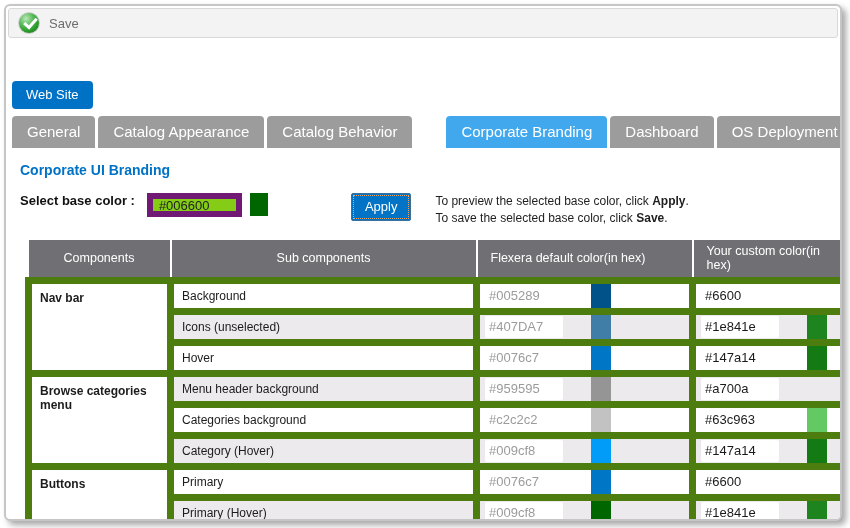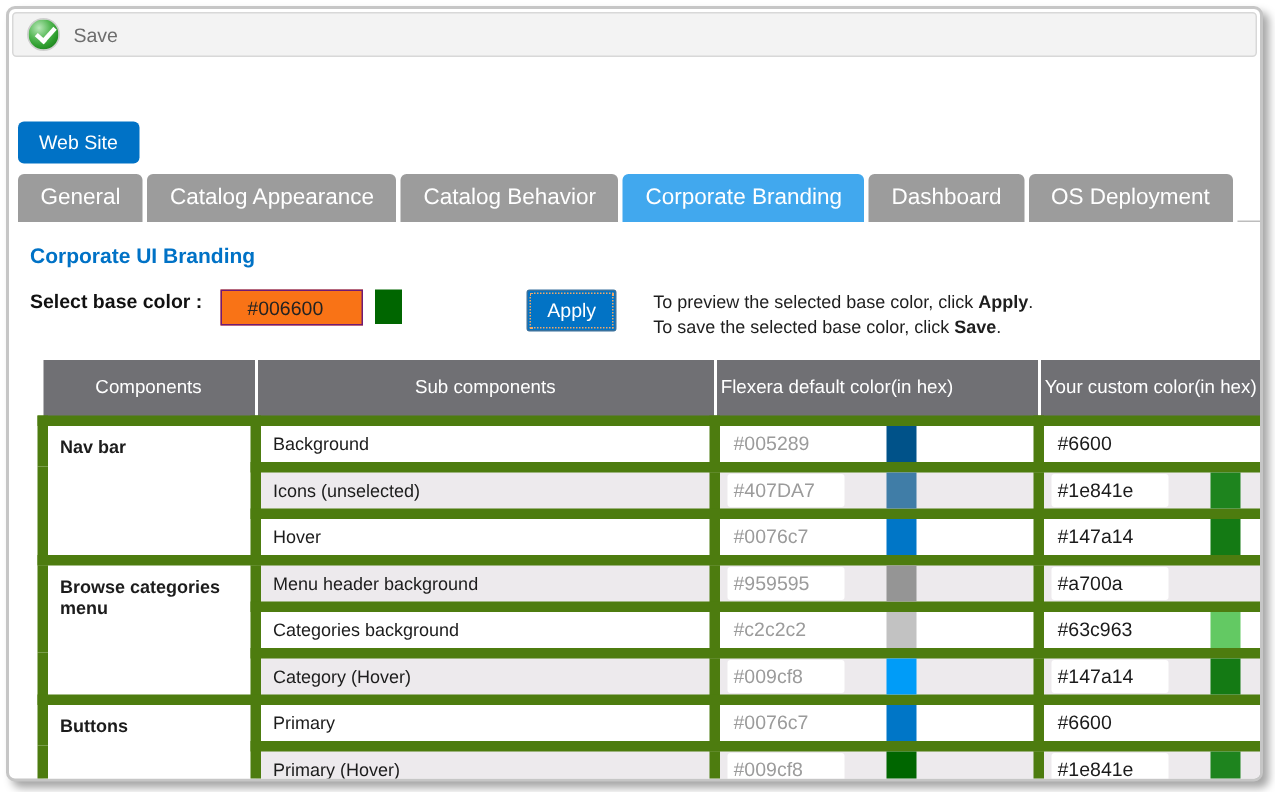--- a/index.html
+++ b/index.html
@@ -30,50 +30,50 @@
   .site-tab {
     display:inline-block; background:#0072c6; color:#fff; font-size:13px;
     padding:6px 14px 7px; border-radius:4px; cursor:default;margin-top:34px;
   }
   
   .tabs-row { display:flex; align-items:flex-end; margin-top:7px; padding-left:6px; }
   .tab {
     background:#9c9c9c; color:#fff; font-size:15px; padding:7px 15px 8px;
     border-radius:4px 4px 0 0; margin-right:3px; white-space:nowrap; cursor:default;
   }
-  .tab.active { background:#41a8ee; }
+  .tab.active { background:#41a8ee;margin-left:31px; }
   .tabs-filler { flex:1; height:28px; border-bottom:1px solid #bdbdbd; }
   
   .content { padding:14px 0 0 14px; }
   .page-title { color:#0072c6; font-size:14px; font-weight:bold; }
   .page-note { color:#0072c6; font-size:12px; margin-top:13px; }
   .base-row { display:flex; align-items:flex-start; margin-top:15px; }
   .base-label { font-size:13px; font-weight:bold; color:#111; }
   .base-input {
-    width:95px; height:24px; margin-left:12px; border:1px solid #701a75; background:#f97316;
-    font-size:13px; color:#222; padding:0 17px; font-family:"Liberation Sans", sans-serif;
+    width:95px; height:24px; margin-left:12px; border:6px solid #701a75; background:#84cc16;
+    font-size:13px; color:#222; padding:0 6px; font-family:"Liberation Sans", sans-serif;
   }
   .base-swatch { width:18px; height:23px; margin-left:8px; flex:0 0 auto; }
   .apply-btn {
     margin-left:83px; background:#0273c5; border:1px solid #39719d; color:#fff;
     font-size:13px; padding:5px 13px 6px; border-radius:2px;
     outline:1px dotted #f0a868; outline-offset:-3px; cursor:pointer;
     font-family:"Liberation Sans", sans-serif;
   }
   .hints { margin-left:24px; font-size:12px; color:#1e1e1e; line-height:17px; }
   
   table { border-collapse:collapse; table-layout:fixed; width:817px; margin:13px 0 0 5px; }
   col.c1{width:142px;} col.c2{width:306px;} col.c3{width:216px;} col.c4{width:153px;}
   th {
     background:#707074; color:#fff; font-weight:normal; font-size:12.5px; height:40px;
     border-right:2px solid #fff; vertical-align:middle;
   }
   th:last-child { border-right:none; }
   th.center { text-align:center; }
-  th.left { text-align:left; padding-left:3px; }
+  th.left { text-align:left; padding-left:13px; }
   td { border:7px solid #4d7c0f; height:31px; font-size:12px; color:#1c1c1c; }
   tbody tr:nth-child(even) td:not(.comp-cell) { background:#edeaed; }
   .comp-cell { font-weight:bold; vertical-align:top; padding:7px 6px 0 8px; background:#fff; font-size:12px; }
   .sub-cell { padding-left:8px; }
   .colorflex { display:flex; align-items:center; gap:28px; padding-left:5px; }
   .hex-input {
     width:78px; height:22px; border:none; background:#fff; border-radius:2px;
     font-size:13px; padding:0 4px; font-family:"Liberation Sans", sans-serif;
   }
   .hex-default { color:#9b9b9b; }

